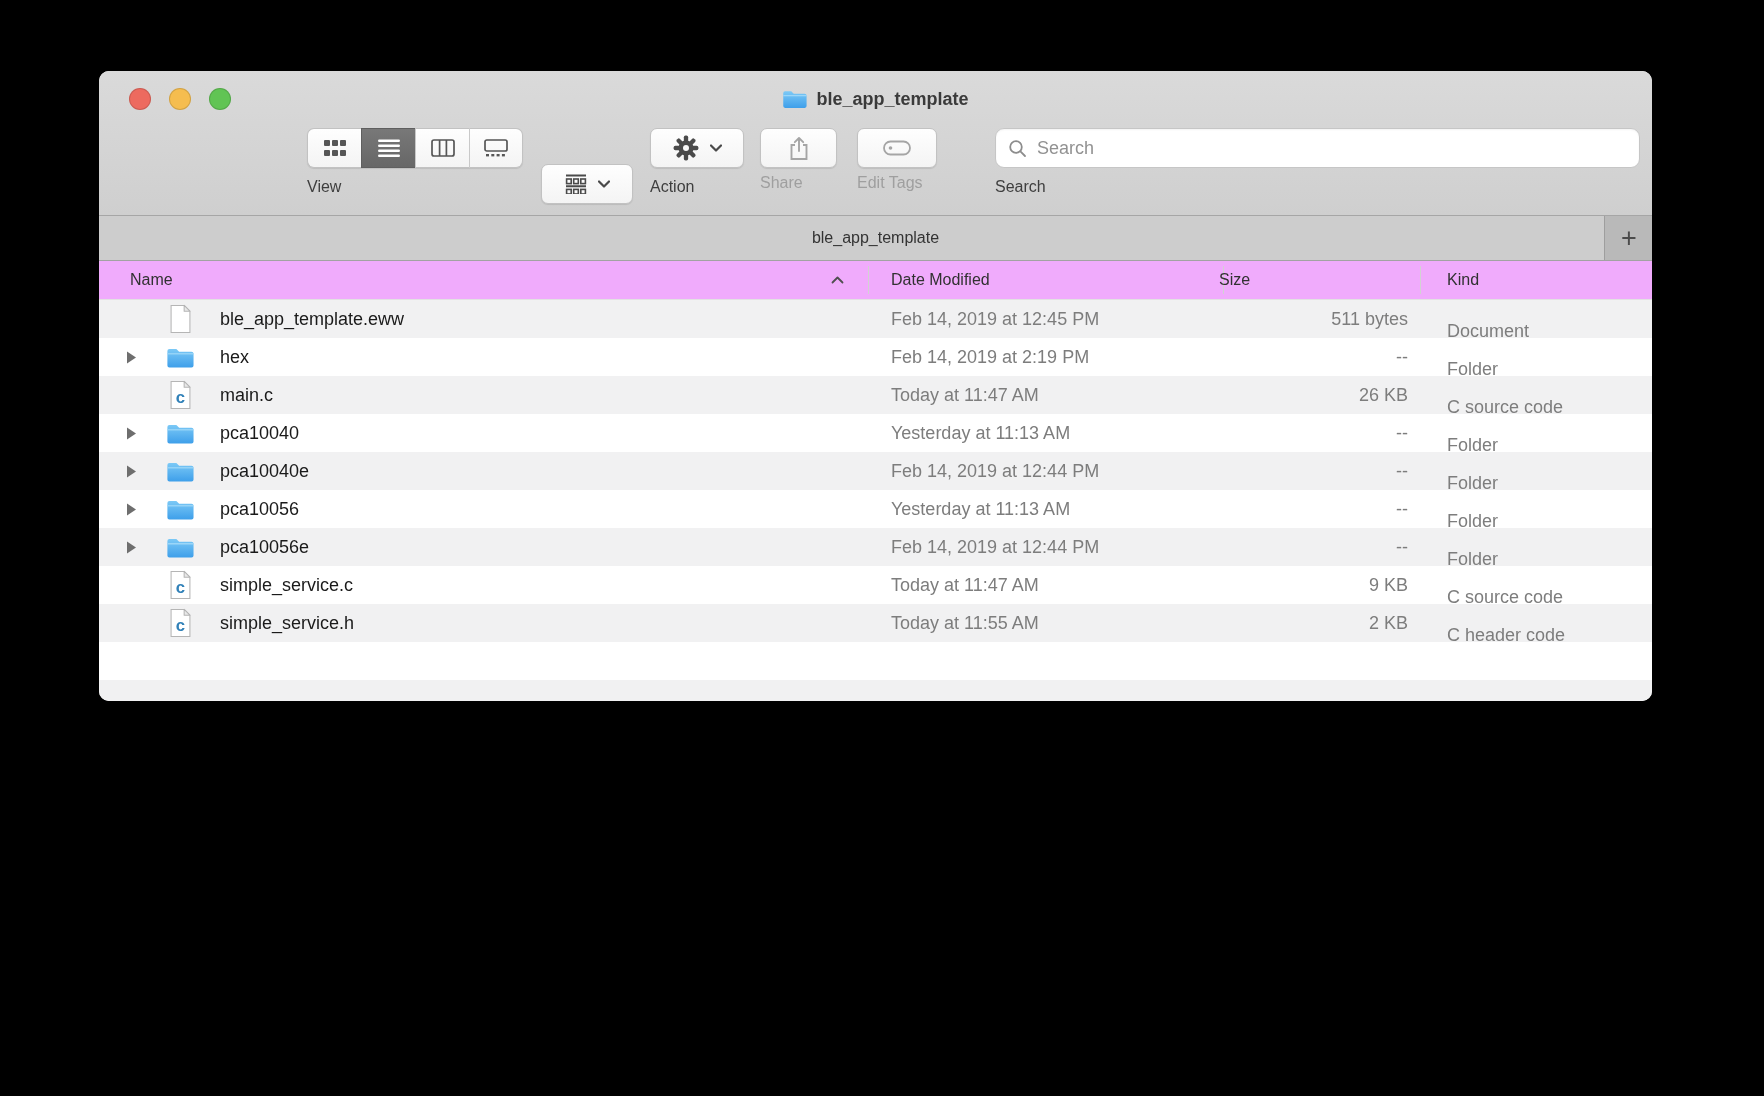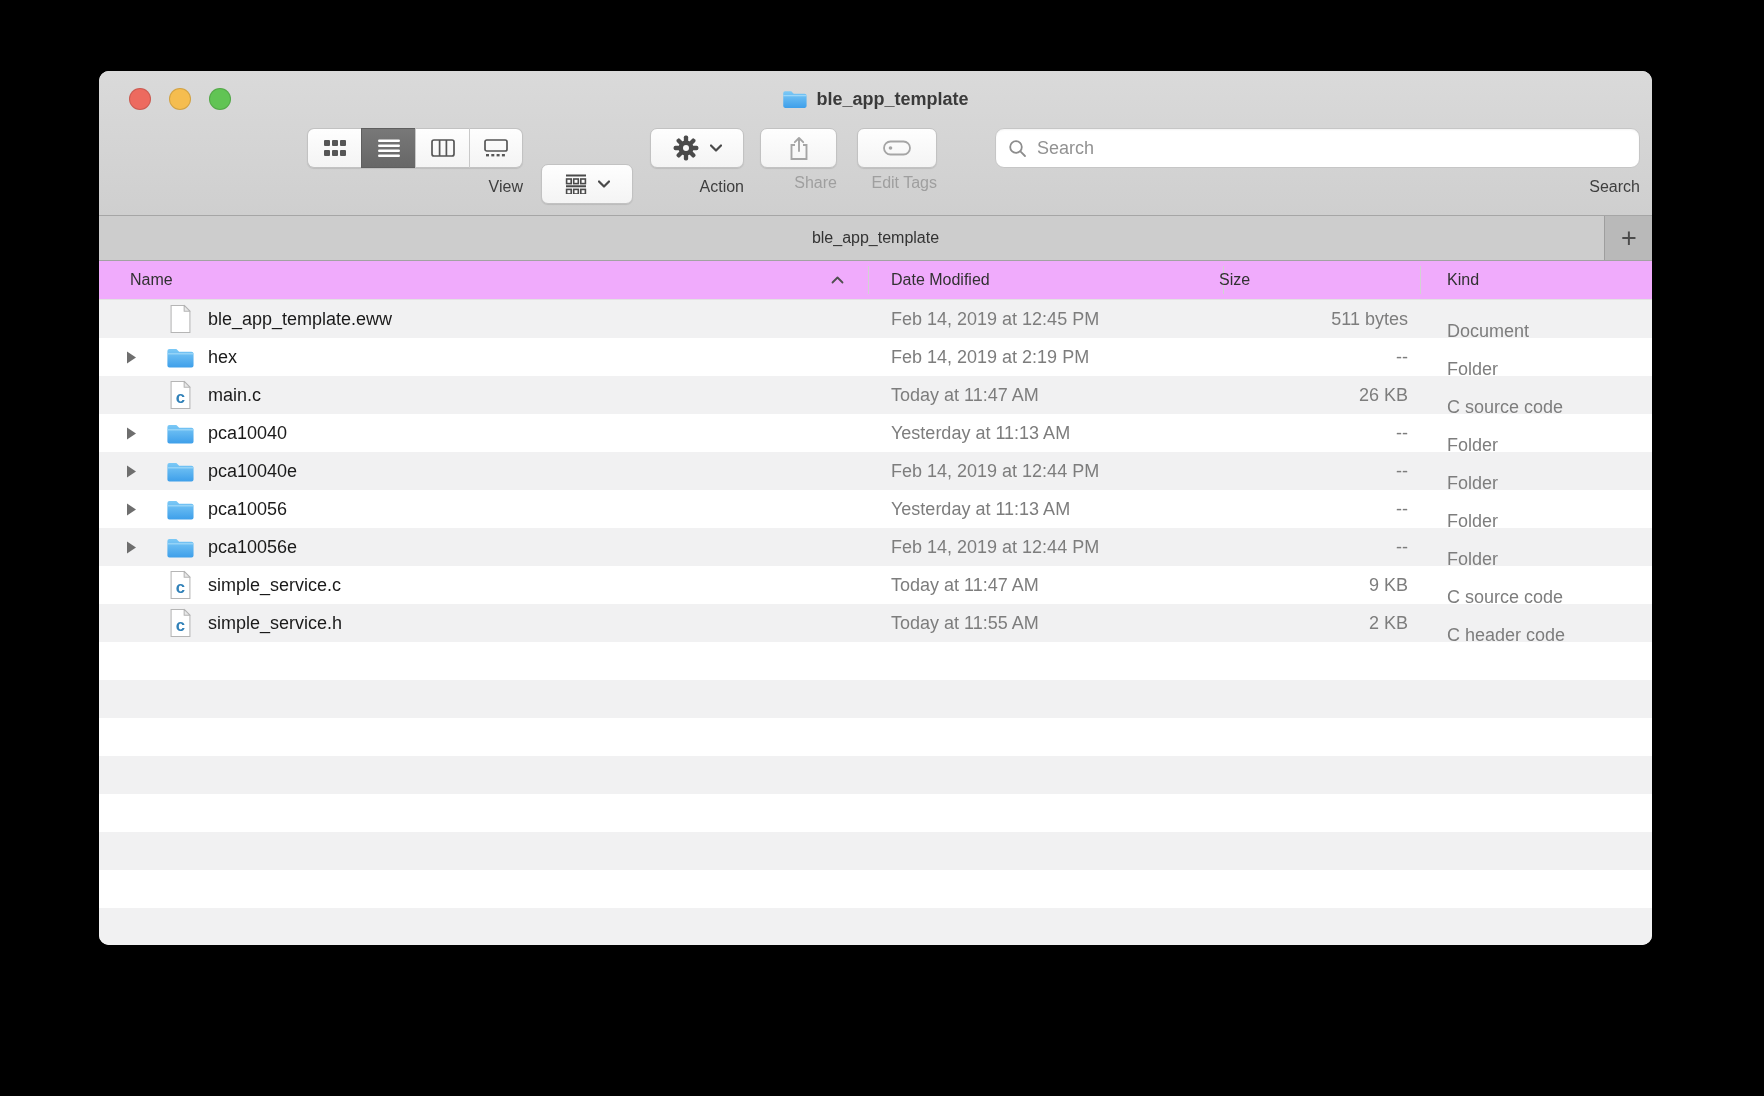--- a/index.html
+++ b/index.html
@@ -2,41 +2,41 @@
 <html><head>
 <meta charset="utf-8">
 <style>
   html,body{margin:0;padding:0;}
   body{
     width:1764px;height:1096px;background:#000;position:relative;overflow:hidden;
     font-family:"Liberation Sans","DejaVu Sans",sans-serif;
     -webkit-font-smoothing:antialiased;
   }
   .window{
-    position:absolute;left:99px;top:71px;width:1553px;height:874px;
+    position:absolute;left:99px;top:71px;width:1553px;height:630px;
     border-radius:10px;overflow:hidden;background:#fff;
     box-shadow:0 20px 50px rgba(0,0,0,.6);
   }
   
   .chrome{
     position:absolute;left:0;top:0;width:100%;height:144px;
     background:linear-gradient(#dadada,#cfcfcf);
     border-bottom:1px solid #a6a6a6;
   }
   .traffic{position:absolute;left:30px;top:17px;display:flex;gap:18px;}
   .light{width:22px;height:22px;border-radius:50%;box-shadow:inset 0 0 0 1px rgba(0,0,0,.14);}
   .light.red{background:#ed6a5f;}
   .light.yellow{background:#f5bd4f;}
   .light.green{background:#61c454;}
   .wtitle{
     position:absolute;left:0;right:0;top:13px;height:30px;
     display:flex;align-items:center;justify-content:center;gap:9px;
     font-size:18px;font-weight:600;color:#3a3a3a;
   }
-  .cluster{position:absolute;top:57px;display:flex;flex-direction:column;align-items:flex-end;}
+  .cluster{position:absolute;top:57px;display:flex;flex-direction:column;align-items:flex-start;}
   .cluster .lbl{margin-top:10px;font-size:16px;color:#3e3e3e;white-space:nowrap;}
   .cluster .lbl.dim{color:#9f9f9f;margin-top:6px;}
   .btnrow{display:flex;}
   .tbtn{
     height:40px;display:flex;align-items:center;justify-content:center;
     background:linear-gradient(#fefefe,#f4f4f4);
     border:1px solid #c2c2c2;border-radius:7px;
     box-shadow:0 1px 1px rgba(0,0,0,.10);box-sizing:border-box;
   }
   .seg{
@@ -87,21 +87,21 @@
   .hsep{position:absolute;top:5px;bottom:5px;width:1px;background:#d2d2d2;}
   
   .listbody{
     position:absolute;left:0;top:229px;bottom:0;width:100%;
     background:repeating-linear-gradient(to bottom,#f1f1f2 0 38px,#ffffff 38px 76px);
   }
   .frow{position:relative;height:38px;font-size:18px;}
   .namecell{position:absolute;left:0;top:0;height:38px;display:flex;align-items:center;}
   .tri{width:20px;margin-left:22px;display:flex;justify-content:center;align-items:center;}
   .ficon{width:28px;margin-left:25px;display:flex;justify-content:center;align-items:center;}
-  .fname{margin-left:14px;color:#1a1a1a;white-space:nowrap;}
+  .fname{margin-left:26px;color:#1a1a1a;white-space:nowrap;}
   .c-date{position:absolute;left:792px;top:0;height:38px;display:flex;align-items:center;color:#7d7d7d;}
   .c-size{position:absolute;left:1124px;width:185px;top:0;height:38px;display:flex;align-items:center;justify-content:flex-end;color:#7d7d7d;}
   .c-kind{position:absolute;left:1348px;top:12px;height:38px;display:flex;align-items:center;color:#7d7d7d;}
   svg{display:block;}
 </style>
 </head>
 <body>
 
 <div class="window">
 

